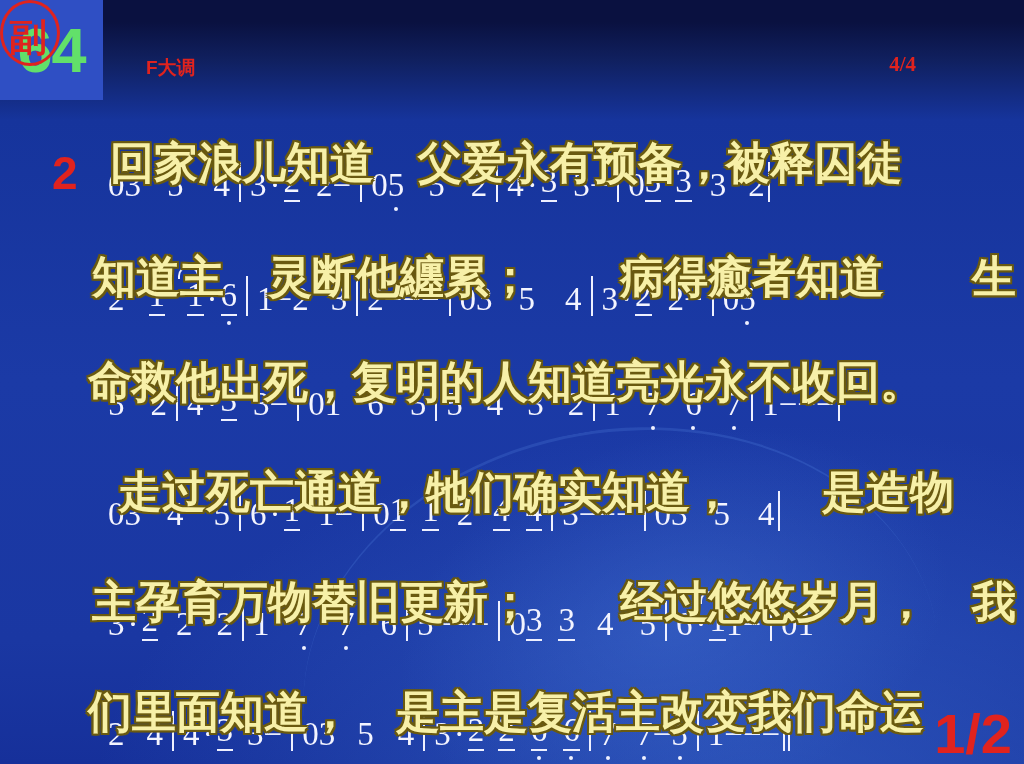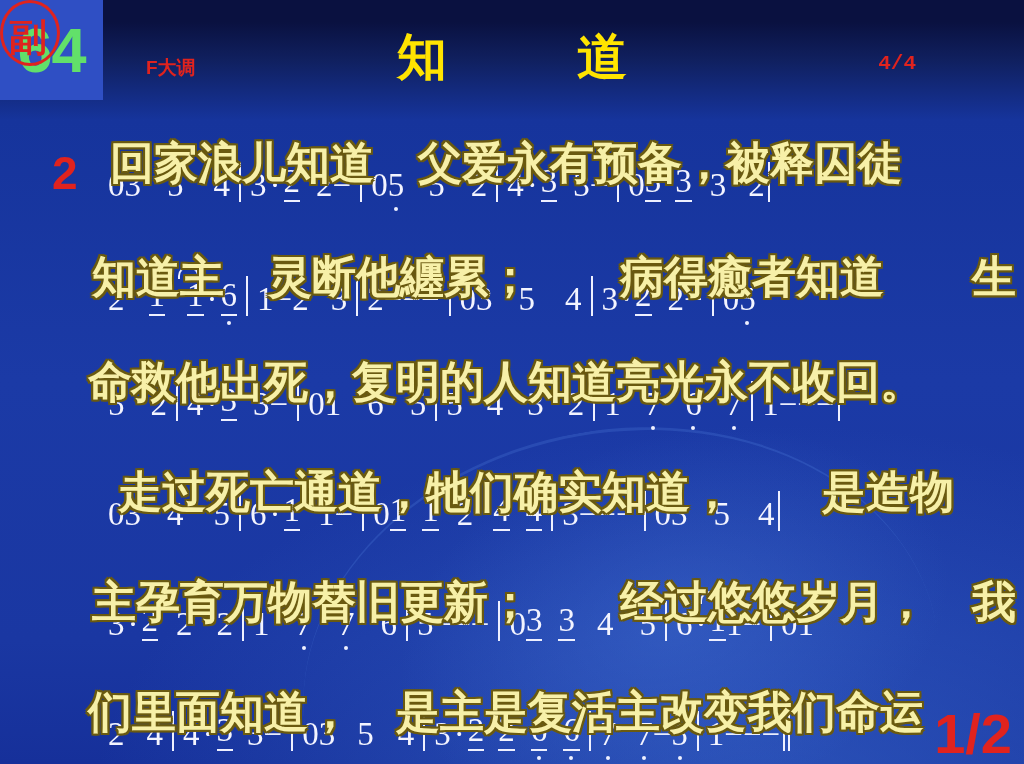--- a/index.html
+++ b/index.html
@@ -45,21 +45,21 @@
     font-size:19px;font-weight:700;color:#e0231e;
   }
   #title{
     position:absolute;left:0;top:32px;width:1024px;text-align:center;
     font-family:"Liberation Sans", sans-serif;
     font-size:50px;font-weight:700;color:#ffe400;letter-spacing:40px;
     text-indent:40px;line-height:1;
   }
   #meter{
     position:absolute;right:108px;top:52px;
-    font-family:Liberation Mono, monospace;
+    font-family:Liberation Serif, serif;
     font-size:21px;font-weight:700;color:#e0231e;
   }
   
   .system{position:absolute;left:0;width:1024px;}
   .notes{
     position:absolute;left:0;width:1024px;
     color:#f3f4ff;font-family:"Liberation Serif", serif;
     font-size:33px;line-height:1;white-space:pre;
   }
   .notes .inner{display:flex;align-items:flex-end;padding-left:108px;}
@@ -127,21 +127,20 @@
 <div id="bg">
   <div id="bgswoosh"></div>
   <div id="bgswoosh2"></div>
 </div>
 
 <div id="header">
   <div id="numbox">
     <span class="num">64</span>
   </div>
   <div id="key">F大调</div>
-  <div id="title">知　道</div>
   <div id="meter">4/4</div>
 </div>
 
 <div id="verse2" class="vmark">2</div>
 
 <div id="chorus">
   <span class="ring"></span>
   <span class="txt">副</span>
 </div>
 

